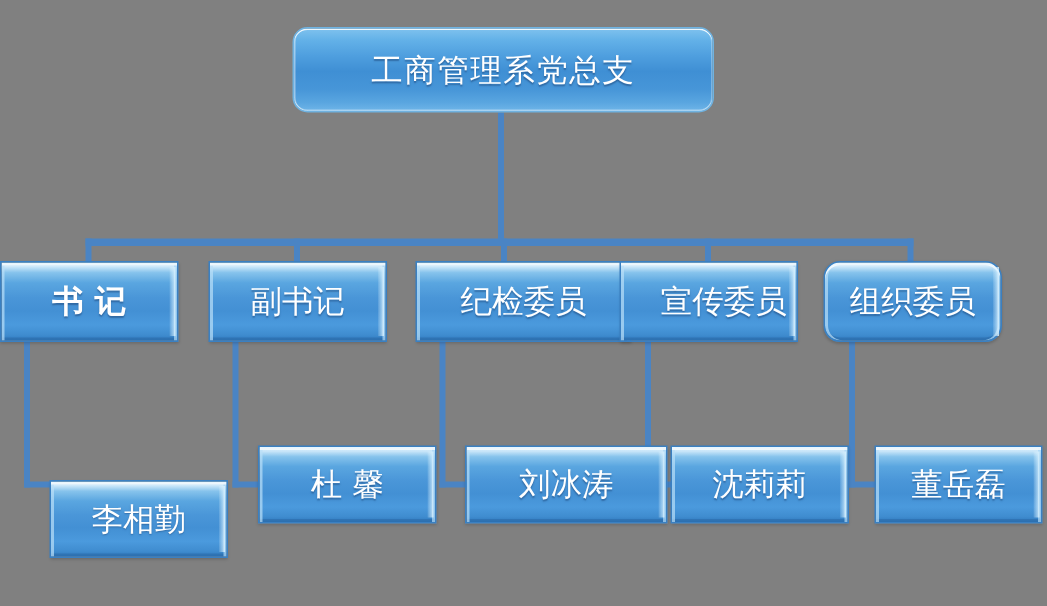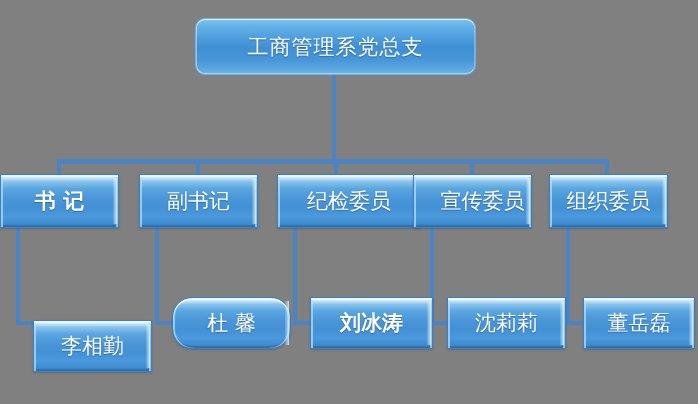--- a/index.html
+++ b/index.html
@@ -125,25 +125,25 @@
   <div class="node node-root" style="left:195px; top:18px; width:281px; height:57px;">工商管理系党总支</div>
 
   <div class="node node-bevel" style="left:0px; top:174px; width:119px; height:54px;font-weight:bold;">书 记</div>
 
   <div class="node node-bevel" style="left:139px; top:174px; width:119px; height:54px;">副书记</div>
 
   <div class="node node-bevel" style="left:277px; top:174px; width:144px; height:54px;">纪检委员</div>
 
   <div class="node node-bevel" style="left:413px; top:174px; width:119px; height:54px;padding-left:20px;">宣传委员</div>
 
-  <div class="node node-bevel" style="left:549px; top:174px; width:119px; height:54px;">组织委员</div>
+  <div class="node node-bevel" style="left:549px; top:174px; width:119px; height:54px;border-radius:11px;">组织委员</div>
 
   <div class="node node-bevel" style="left:33px; top:297px; width:119px; height:52px;margin-top:23px;">李相勤</div>
 
-  <div class="node node-bevel" style="left:172px; top:297px; width:119px; height:52px;border-radius:20px;">杜 馨</div>
+  <div class="node node-bevel" style="left:172px; top:297px; width:119px; height:52px;">杜 馨</div>
 
-  <div class="node node-bevel" style="left:310px; top:297px; width:123px; height:52px;font-weight:bold;">刘冰涛</div>
+  <div class="node node-bevel" style="left:310px; top:297px; width:135px; height:52px;">刘冰涛</div>
 
   <div class="node node-bevel" style="left:447px; top:297px; width:119px; height:52px;">沈莉莉</div>
 
   <div class="node node-bevel" style="left:583px; top:297px; width:112px; height:52px;">董岳磊</div>
 
 </div>
 
 </body></html>

